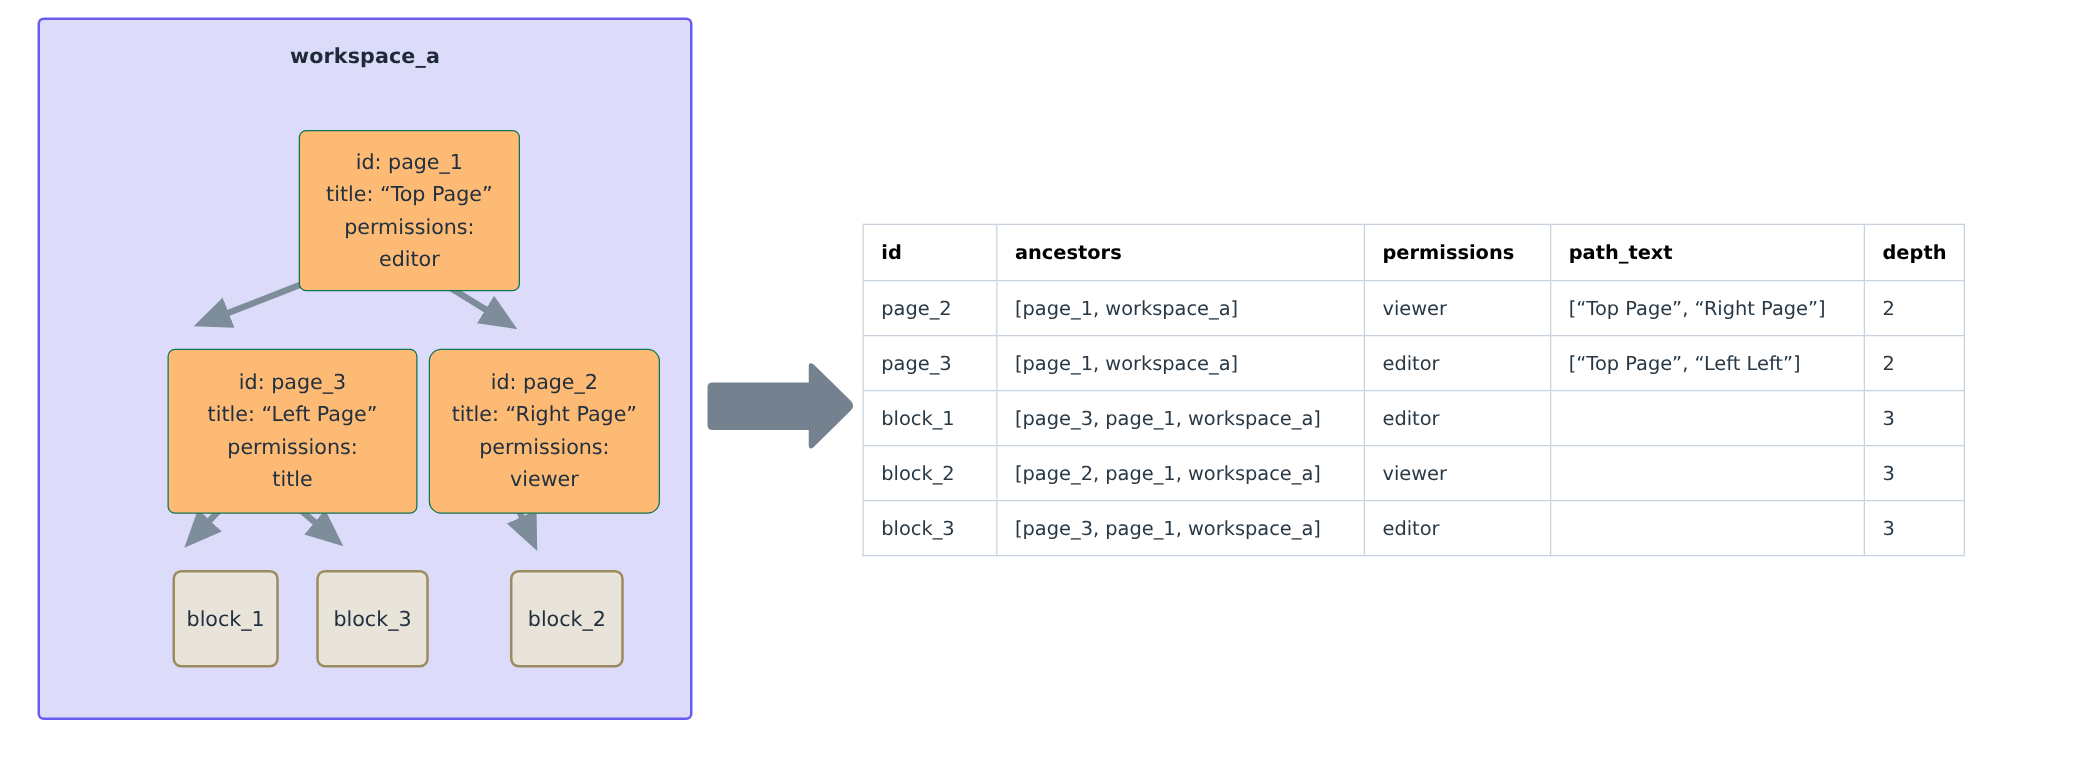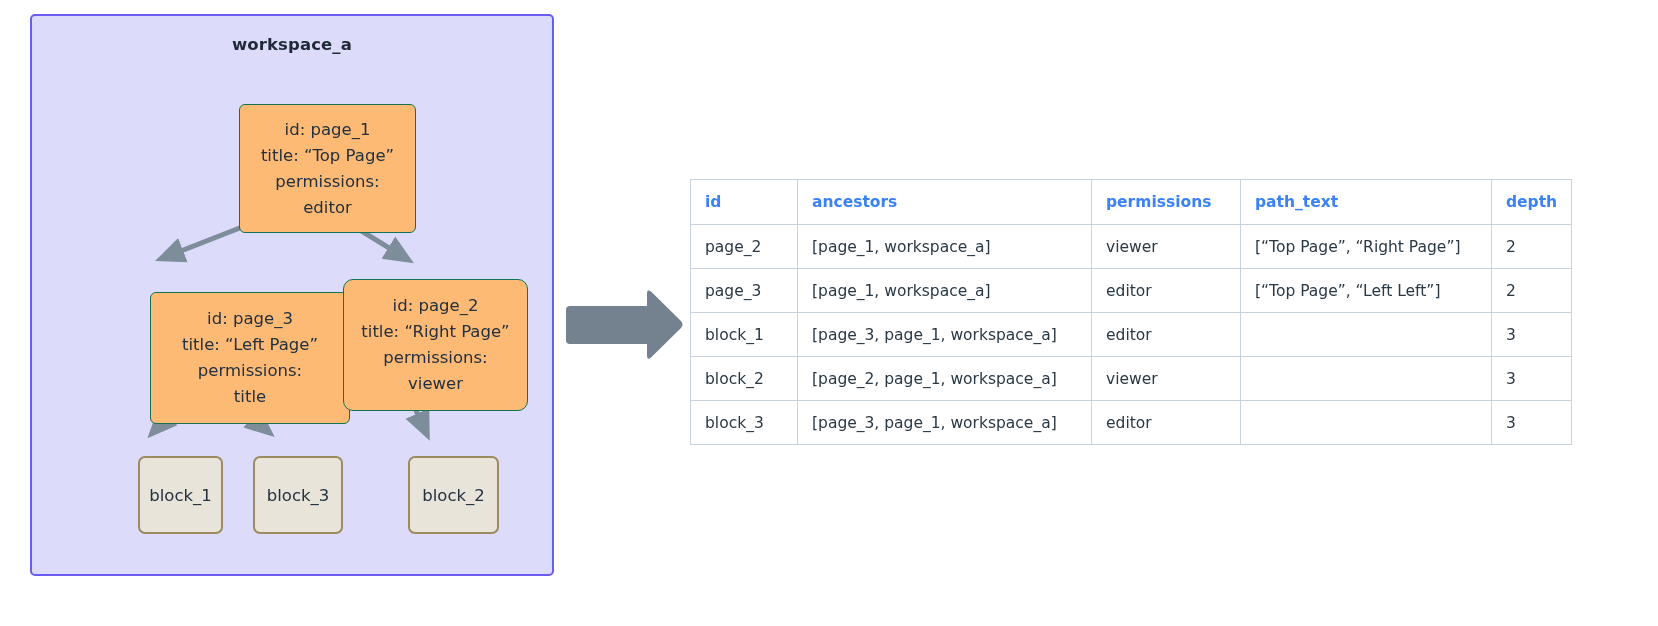--- a/index.html
+++ b/index.html
@@ -59,21 +59,21 @@
   }
   .node-block {
     background: #e8e4d9;
     border: 2px solid #9c8b5f;
     border-radius: 7px;
     font-size: 16.5px;
   }
   .node .line { display: block; white-space: nowrap; }
 
   #node-page-1 { left: 207px; top: 88px; width: 177px; height: 129px; }
-  #node-page-3 { left: 102px; top: 276px; width: 200px; height: 132px; margin-left: 16px; }
+  #node-page-3 { left: 102px; top: 263px; width: 200px; height: 132px; }
   #node-page-2 { left: 311px; top: 263px; width: 185px; height: 132px; border-radius: 10px; }
   #node-block-1 { left: 106px; top: 440px; width: 85px; height: 78px; }
   #node-block-3 { left: 221px; top: 440px; width: 90px; height: 78px; }
   #node-block-2 { left: 376px; top: 440px; width: 91px; height: 78px; }
 
   
   #graph-edges {
     position: absolute;
     left: 0;
     top: 0;
@@ -108,21 +108,21 @@
     border: 1px solid #c8d3de;
     text-align: left;
     padding: 0 14px;
     height: 43px;
     vertical-align: middle;
     white-space: nowrap;
     font-weight: normal;
   }
   table.result-table th {
     font-weight: bold;
-    color: #3b82f6;
+    color: #000000;
     height: 44px;
   }
   .col-id       { width: 78px; }
   .col-anc      { width: 265px; }
   .col-perm     { width: 120px; }
   .col-path     { width: 222px; }
   .col-depth    { width: 50px; }
 </style>
 </head>
 <body>

